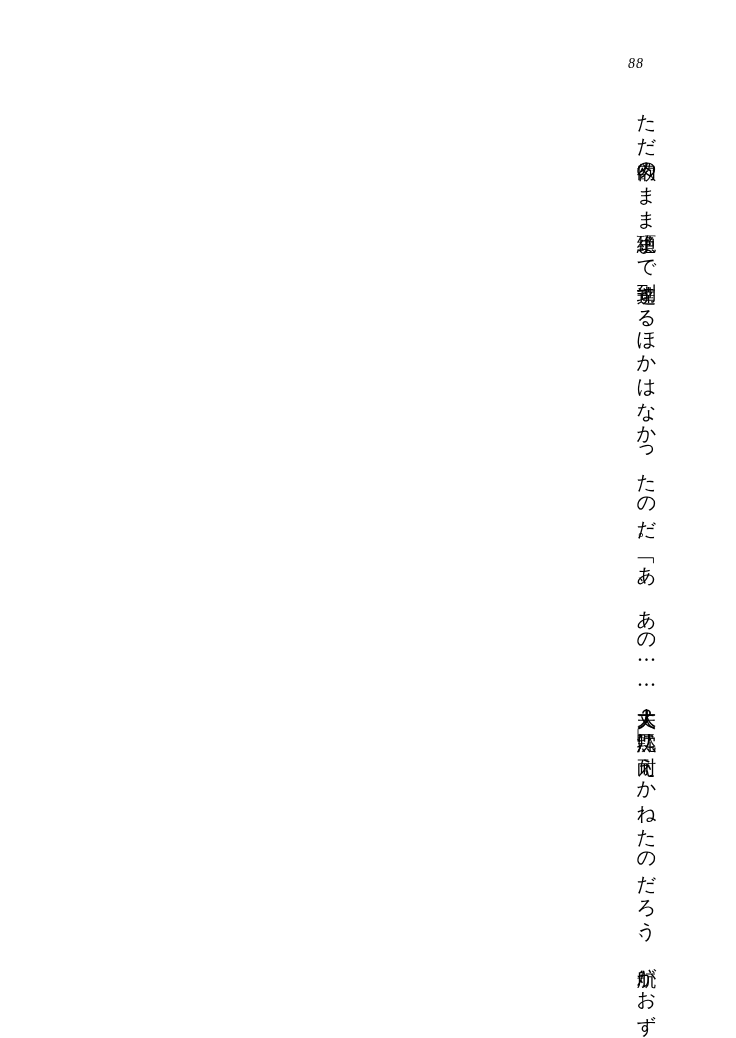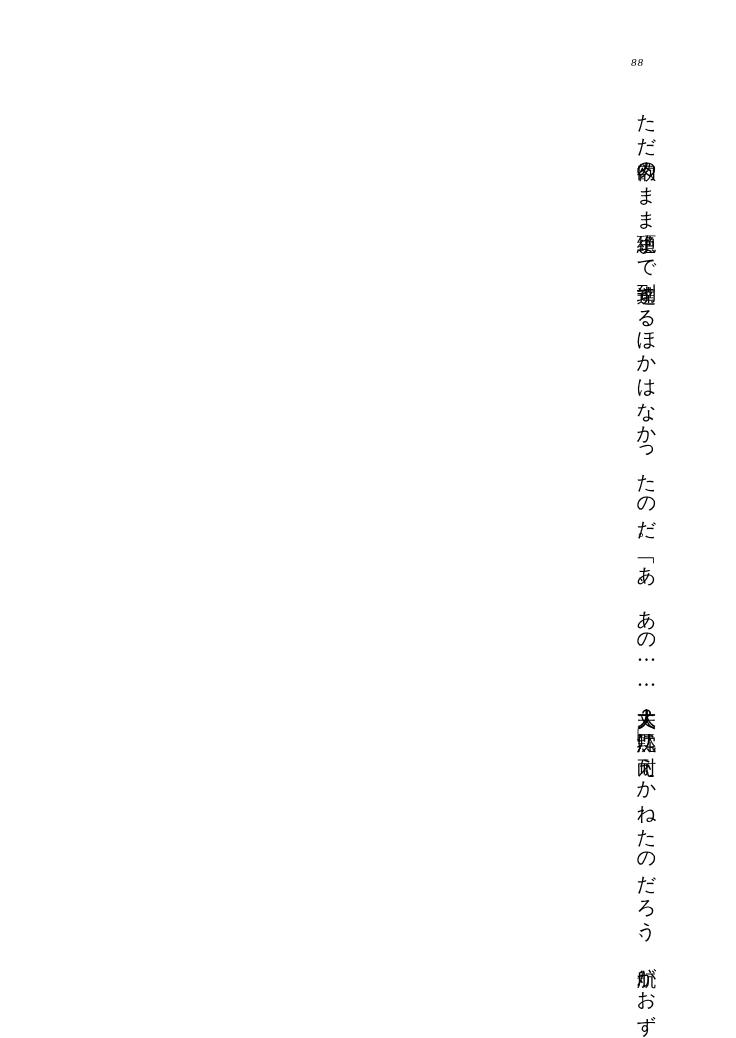--- a/index.html
+++ b/index.html
@@ -12,21 +12,21 @@
     width: 736px;
     height: 1038px;
     background: #ffffff;
     overflow: hidden;
     font-family: "Liberation Serif", "DejaVu Serif", serif;
   }
   .page-number {
     position: absolute;
     top: 56px;
     right: 92px;
-    font-size: 11px;
+    font-size: 14px;
     font-style: italic;
     font-family: "Liberation Serif", "DejaVu Serif", serif;
     color: #000;
     letter-spacing: 1px;
   }
   .text-block {
     position: absolute;
     top: 100px;
     right: 72px;
     left: 62px;

